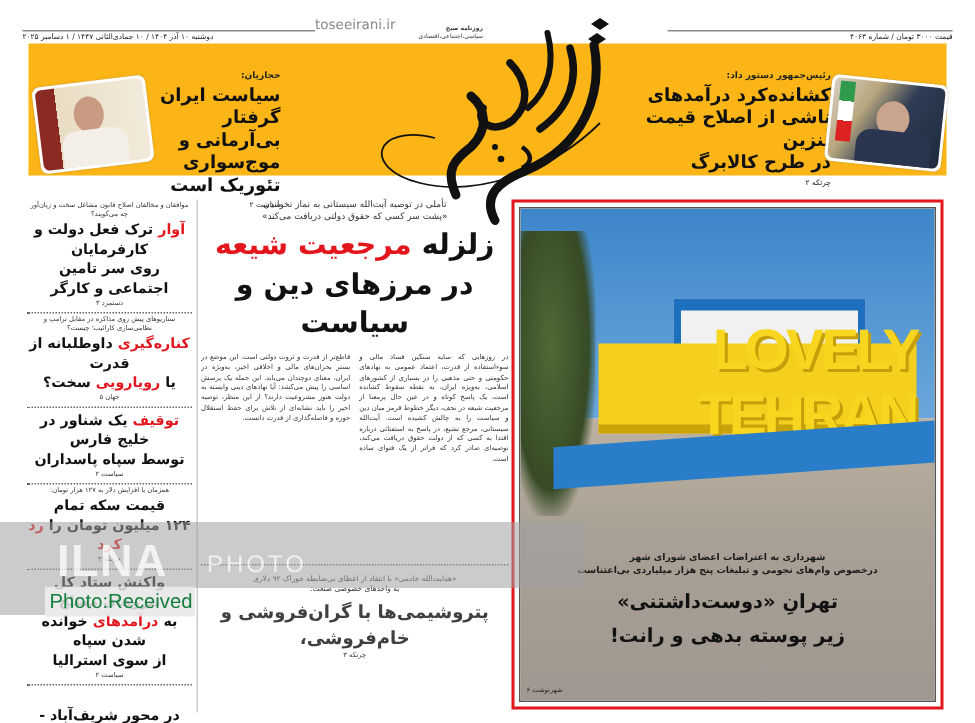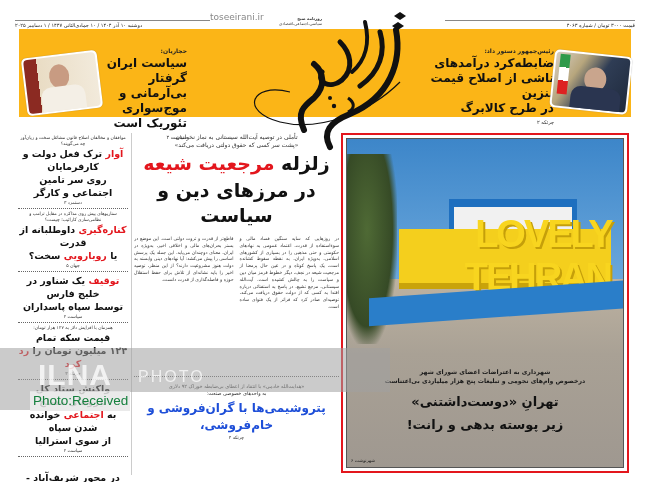--- a/index.html
+++ b/index.html
@@ -40,21 +40,21 @@
 
   
   .midcol { position: absolute; left: 134px; top: 133px; width: 205px; direction: rtl; text-align: center; }
   .mid-kicker { font-size: 6px; line-height: 8px; color: #333; }
   .mid-title { font-size: 19px; font-weight: bold; line-height: 25px; color: #111; margin-top: 2px; letter-spacing: -0.5px; }
   .mid-title .red { color: #e3161d; }
   .mid-body { display: flex; gap: 6px; margin-top: 8px; height: 120px; overflow: hidden; }
   .mid-body .col { flex: 1; font-size: 4.6px; line-height: 6.8px; text-align: justify; color: #333; }
   .mid-sep { border-bottom: 1px dotted #666; margin-top: 20px; }
   .mid2-kicker { font-size: 5px; line-height: 7px; color: #333; margin-top: 6px; }
-  .mid2-title { font-size: 12px; font-weight: bold; line-height: 17px; color: #1d4ed8; margin-top: 3px; }
+  .mid2-title { font-size: 12px; font-weight: bold; line-height: 17px; color: #404040; margin-top: 3px; }
   .mid2-ref { font-size: 4.5px; color: #333; margin-top: 1px; }
 
   .vline { position: absolute; left: 131px; top: 133px; height: 342px; border-left: 1px solid #ccc; }
 
   
   .mainbox { position: absolute; left: 341px; top: 133px; width: 288px; height: 340px; border: 2px solid #e3161d; padding: 3px; }
   .mainbox-inner { position: relative; width: 100%; height: 100%; overflow: hidden; border: 1px solid #555; }
   .sky { position: absolute; left: 0; top: 0; width: 100%; height: 140px; background: linear-gradient(#3d86c9, #6aa7dc); }
   .ground { position: absolute; left: 0; top: 140px; width: 100%; bottom: 0; background: linear-gradient(#bdb2a1, #a9a195 40%, #9f9890); }
   .trees { position: absolute; left: 0; top: 15px; width: 50px; height: 190px; background: radial-gradient(ellipse at 40% 40%, #4f6a35, #364a26 60%, transparent 75%); }
@@ -101,21 +101,21 @@
   <path d="M135 20 C 140 40, 136 58, 122 70" fill="none" stroke="#111" stroke-width="4" stroke-linecap="round"></path>
   <path d="M110 40 C 120 50, 125 66, 112 78 C 100 88, 86 80, 92 70" fill="none" stroke="#111" stroke-width="5" stroke-linecap="round"></path>
   <path d="M84 62 C 94 70, 96 84, 84 96 C 74 104, 66 110, 74 128" fill="none" stroke="#111" stroke-width="6" stroke-linecap="round"></path>
   <path d="M118 96 C 124 100, 126 106, 118 110" fill="none" stroke="#111" stroke-width="3"></path>
   <circle cx="104" cy="104" r="2.2" fill="#111"></circle>
   <circle cx="100" cy="96" r="2" fill="#111"></circle>
 </svg>
 
 <div class="bnr-story bnr-right">
   <div class="bnr-kicker">رئیس‌جمهور دستور داد:</div>
-  <div class="bnr-title">ضابطه‌کرد درآمدهای</div>
+  <div class="bnr-title">کشانده‌کرد درآمدهای</div>
   <div class="bnr-title">ناشی از اصلاح قیمت بنزین</div>
   <div class="bnr-title">در طرح کالابرگ</div>
   <div class="bnr-ref">چرتکه ۲</div>
 </div>
 <div class="photo-frame photo-right">
   <div class="photo-inner" style="background: linear-gradient(120deg, #d8cfc3 0%, #b7a67d 30%, #2f3d55 55%, #1f2a3d 100%);">
     <div style="position:absolute; left:4px; top:2px; width:10px; height:40px; background: linear-gradient(#2f9a4a 33%, #fff 33% 66%, #d22 66%);"></div>
     <div style="position:absolute; left:30px; top:12px; width:22px; height:24px; border-radius:50%; background:#c9a58d;"></div>
     <div style="position:absolute; left:18px; top:32px; width:50px; height:30px; background:#2a3550; border-radius:10px 10px 0 0;"></div>
   </div>
@@ -154,21 +154,21 @@
     <div class="lc-ref">سیاست ۲</div>
   </div>
   <div class="lc-item">
     <div class="lc-kicker">همزمان با افزایش دلار به ۱۲۷ هزار تومان:</div>
     <div class="lc-title">قیمت سکه تمام</div>
     <div class="lc-title"><span>۱۲۴ میلیون تومان را </span><span class="red">رد کرد</span></div>
     <div class="lc-ref">چرتکه ۳</div>
   </div>
   <div class="lc-item">
     <div class="lc-title">واکنش ستاد کل نیروهای مسلح</div>
-    <div class="lc-title"><span>به </span><span class="red">اجتماعی</span><span> خوانده شدن سپاه</span></div>
+    <div class="lc-title"><span>به </span><span class="red">درآمدهای</span><span> خوانده شدن سپاه</span></div>
     <div class="lc-title">از سوی استرالیا</div>
     <div class="lc-ref">سیاست ۲</div>
   </div>
   <div class="lc-item" style="padding-top:14px;">
     <div class="lc-title">در محور شریف‌آباد - ایوانکی</div>
 
   </div>
 
 </div>
 

